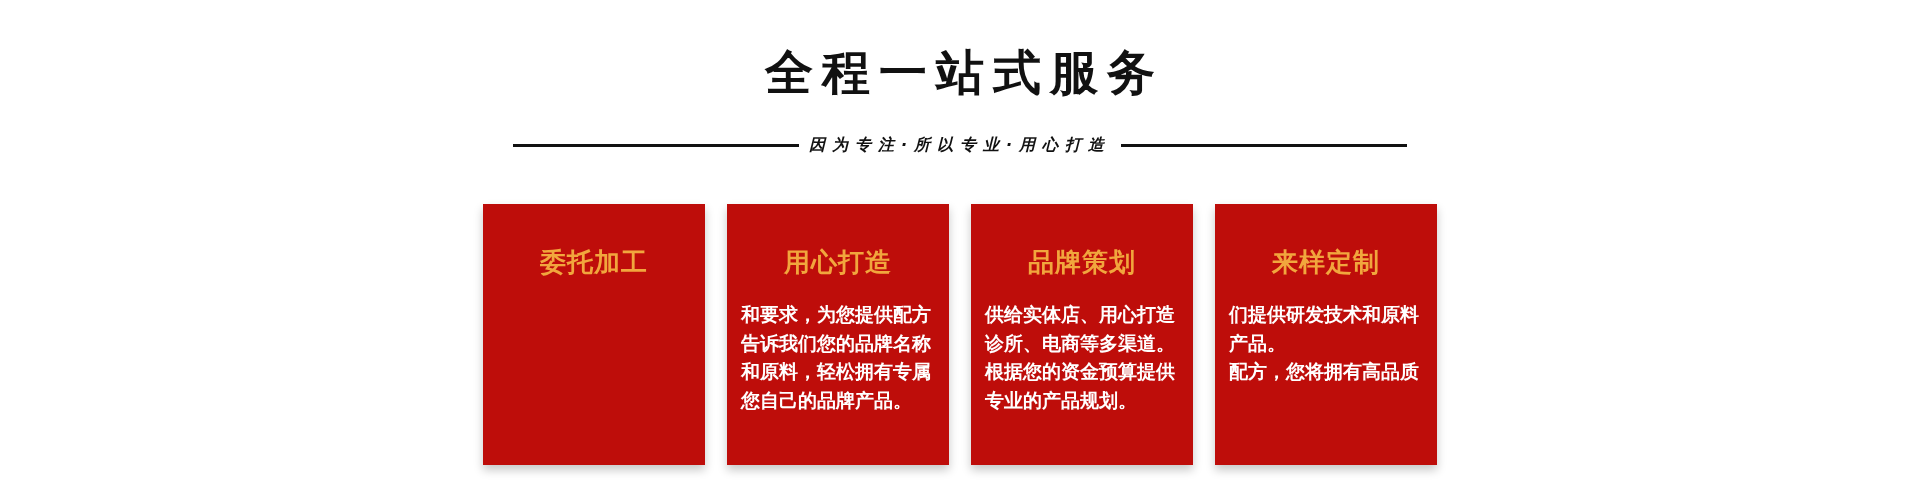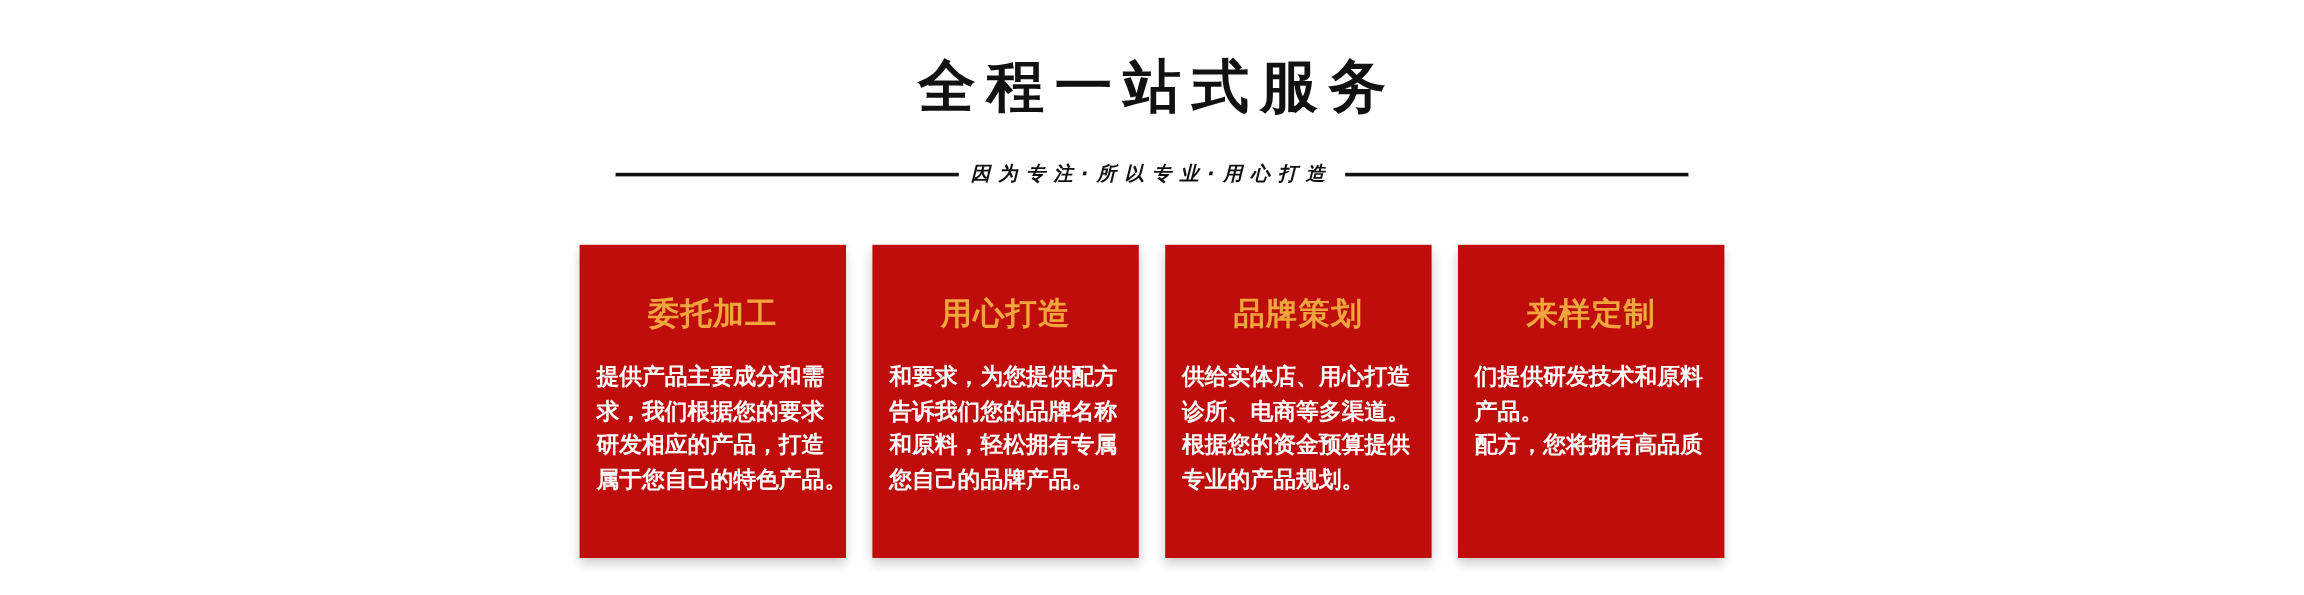--- a/index.html
+++ b/index.html
@@ -74,26 +74,20 @@
   <div class="subtitle-row">
     <div class="subtitle-line"></div>
     <div class="subtitle-text">因为专注·所以专业·用心打造</div>
     <div class="subtitle-line"></div>
   </div>
 
   <div class="cards">
 
     <div class="card">
       <span class="card-title">委托加工</span>
-      <div class="card-body">
-          <div class="body-line">提供产品主要成分和需</div>
-          <div class="body-line">求，我们根据您的要求</div>
-          <div class="body-line">研发相应的产品，打造</div>
-          <div class="body-line">属于您自己的特色产品。</div>
-        </div>
     </div>
 
     <div class="card">
       <span class="card-title">用心打造</span>
       <div class="card-body">
           <div class="body-line">和要求，为您提供配方</div>
           <div class="body-line">告诉我们您的品牌名称</div>
           <div class="body-line">和原料，轻松拥有专属</div>
           <div class="body-line">您自己的品牌产品。</div>
         </div>

